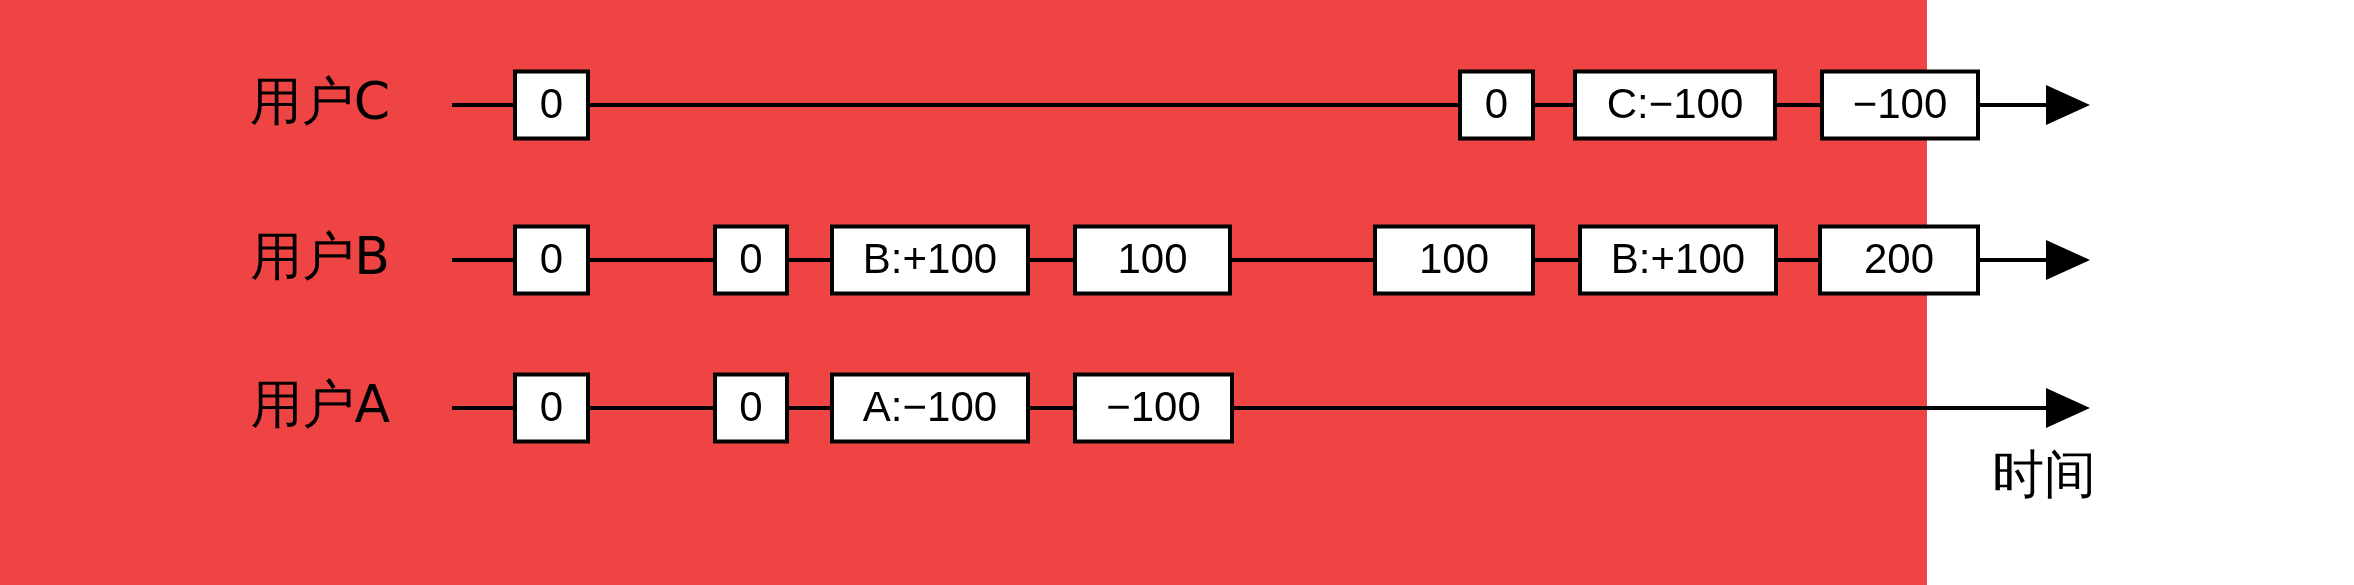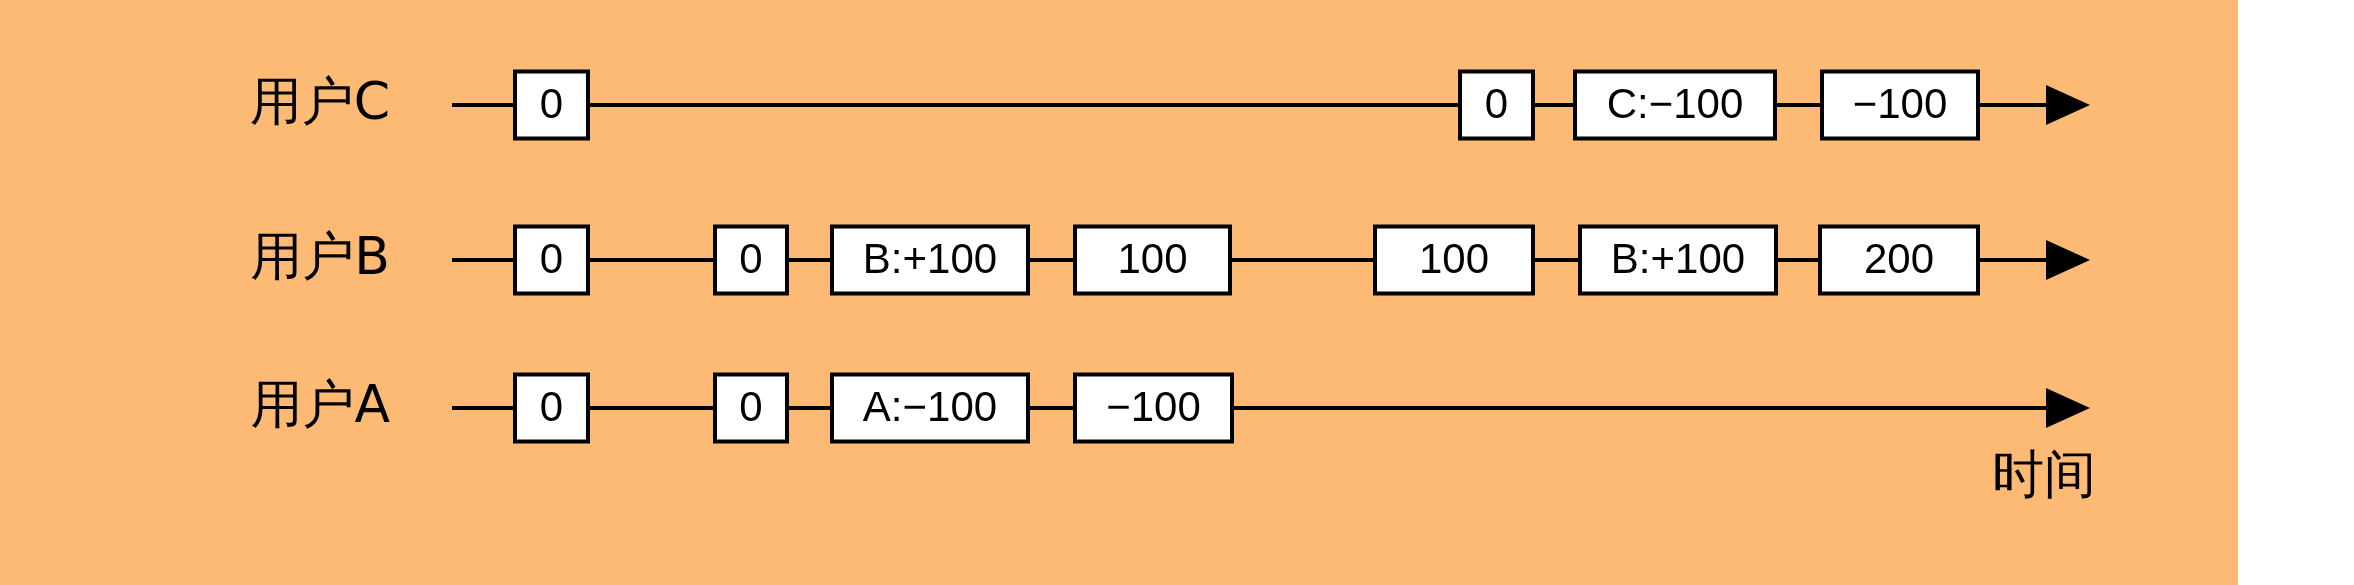--- a/index.html
+++ b/index.html
@@ -9,23 +9,23 @@
     background: #ffffff;
   }
   body {
     width: 2354px;
     height: 585px;
     font-family: "Liberation Sans", "DejaVu Sans", sans-serif;
     overflow: hidden;
   }
   #diagram-root {
     position: relative;
-    width: 2238px;
+    width: 1927px;
     height: 585px;
-    background: #fdba74;
+    background: #ef4444;
   }
   svg#timeline-svg {
     display: block;
     width: 2354px;
     height: 585px;
   }
   .row-label {
     font-family: "DejaVu Sans", "Liberation Sans", sans-serif;
     font-size: 52px;
     fill: #000000;

